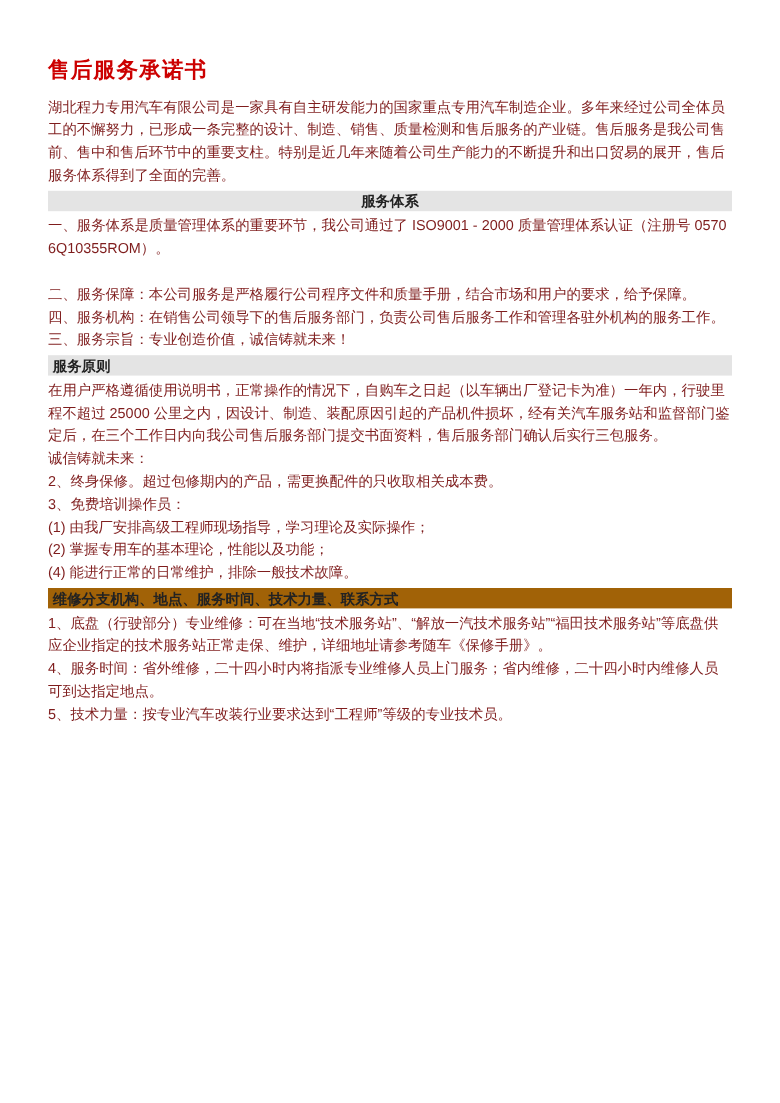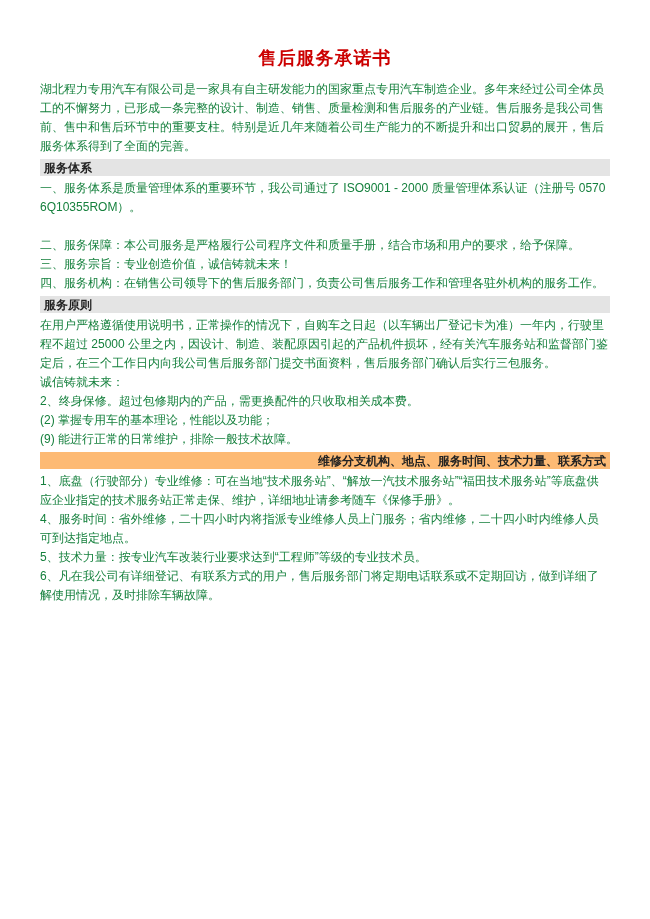--- a/index.html
+++ b/index.html
@@ -14,32 +14,31 @@
     font-family: "Liberation Sans", "DejaVu Sans", sans-serif;
     color: #333333;
   }
   .page {
     box-sizing: border-box;
     width: 650px;
     padding: 46px 40px 0 40px;
   }
   .doc-title {
     margin: 0 0 10px 0;
-    text-align: center;
     font-size: 18px;
     line-height: 24px;
     font-weight: bold;
     letter-spacing: 1px;
   }
   .body-line {
     margin: 0;
     font-size: 12px;
     line-height: 19px;
     min-height: 19px;
-    color: #15803d;
+    color: #7f1d1d;
     word-break: break-all;
   }
   .intro {
     margin-bottom: 3px;
   }
   .sec-bar {
     box-sizing: border-box;
     margin: 3px 0 3px 0;
     padding: 2px 4px 1px 4px;
     font-size: 12px;
@@ -52,38 +51,39 @@
 </head>
 <body>
 
 <div class="page">
 
   <h1 class="doc-title" style="color: rgb(204, 0, 0);">售后服务承诺书</h1>
 
   <p class="body-line intro">湖北程力专用汽车有限公司是一家具有自主研发能力的国家重点专用汽车制造企业。多年来经过公司全体员工的不懈努力，已形成一条完整的设计、制造、销售、质量检测和售后服务的产业链。售后服务是我公司售前、售中和售后环节中的重要支柱。特别是近几年来随着公司生产能力的不断提升和出口贸易的展开，售后服务体系得到了全面的完善。</p>
 
   <section>
-    <div class="sec-bar" style="background-color: rgb(228, 228, 228);">服务体系</div>
+    <div class="sec-bar" style="background-color: rgb(228, 228, 228); text-align: center;">服务体系</div>
     <p class="body-line">一、服务体系是质量管理体系的重要环节，我公司通过了 ISO9001 - 2000 质量管理体系认证（注册号 05706Q10355ROM）。</p>
     <p class="body-line"></p>
     <p class="body-line">二、服务保障：本公司服务是严格履行公司程序文件和质量手册，结合市场和用户的要求，给予保障。</p>
+    <p class="body-line">四、服务机构：在销售公司领导下的售后服务部门，负责公司售后服务工作和管理各驻外机构的服务工作。</p>
     <p class="body-line">三、服务宗旨：专业创造价值，诚信铸就未来！</p>
-    <p class="body-line">四、服务机构：在销售公司领导下的售后服务部门，负责公司售后服务工作和管理各驻外机构的服务工作。</p>
   </section>
 
   <section>
     <div class="sec-bar" style="background-color: rgb(228, 228, 228);">服务原则</div>
     <p class="body-line">在用户严格遵循使用说明书，正常操作的情况下，自购车之日起（以车辆出厂登记卡为准）一年内，行驶里程不超过 25000 公里之内，因设计、制造、装配原因引起的产品机件损坏，经有关汽车服务站和监督部门鉴定后，在三个工作日内向我公司售后服务部门提交书面资料，售后服务部门确认后实行三包服务。</p>
     <p class="body-line">诚信铸就未来：</p>
     <p class="body-line">2、终身保修。超过包修期内的产品，需更换配件的只收取相关成本费。</p>
+    <p class="body-line">3、免费培训操作员：</p>
+    <p class="body-line">(1) 由我厂安排高级工程师现场指导，学习理论及实际操作；</p>
     <p class="body-line">(2) 掌握专用车的基本理论，性能以及功能；</p>
-    <p class="body-line">(9) 能进行正常的日常维护，排除一般技术故障。</p>
+    <p class="body-line">(4) 能进行正常的日常维护，排除一般技术故障。</p>
   </section>
 
   <section>
-    <div class="sec-bar" style="background-color: #fdba74; text-align: right;">维修分支机构、地点、服务时间、技术力量、联系方式</div>
+    <div class="sec-bar" style="background-color: #a16207;">维修分支机构、地点、服务时间、技术力量、联系方式</div>
     <p class="body-line">1、底盘（行驶部分）专业维修：可在当地“技术服务站”、“解放一汽技术服务站”“福田技术服务站”等底盘供应企业指定的技术服务站正常走保、维护，详细地址请参考随车《保修手册》。</p>
     <p class="body-line">4、服务时间：省外维修，二十四小时内将指派专业维修人员上门服务；省内维修，二十四小时内维修人员可到达指定地点。</p>
     <p class="body-line">5、技术力量：按专业汽车改装行业要求达到“工程师”等级的专业技术员。</p>
-    <p class="body-line">6、凡在我公司有详细登记、有联系方式的用户，售后服务部门将定期电话联系或不定期回访，做到详细了解使用情况，及时排除车辆故障。</p>
   </section>
 
 </div>
 
 </body></html>

